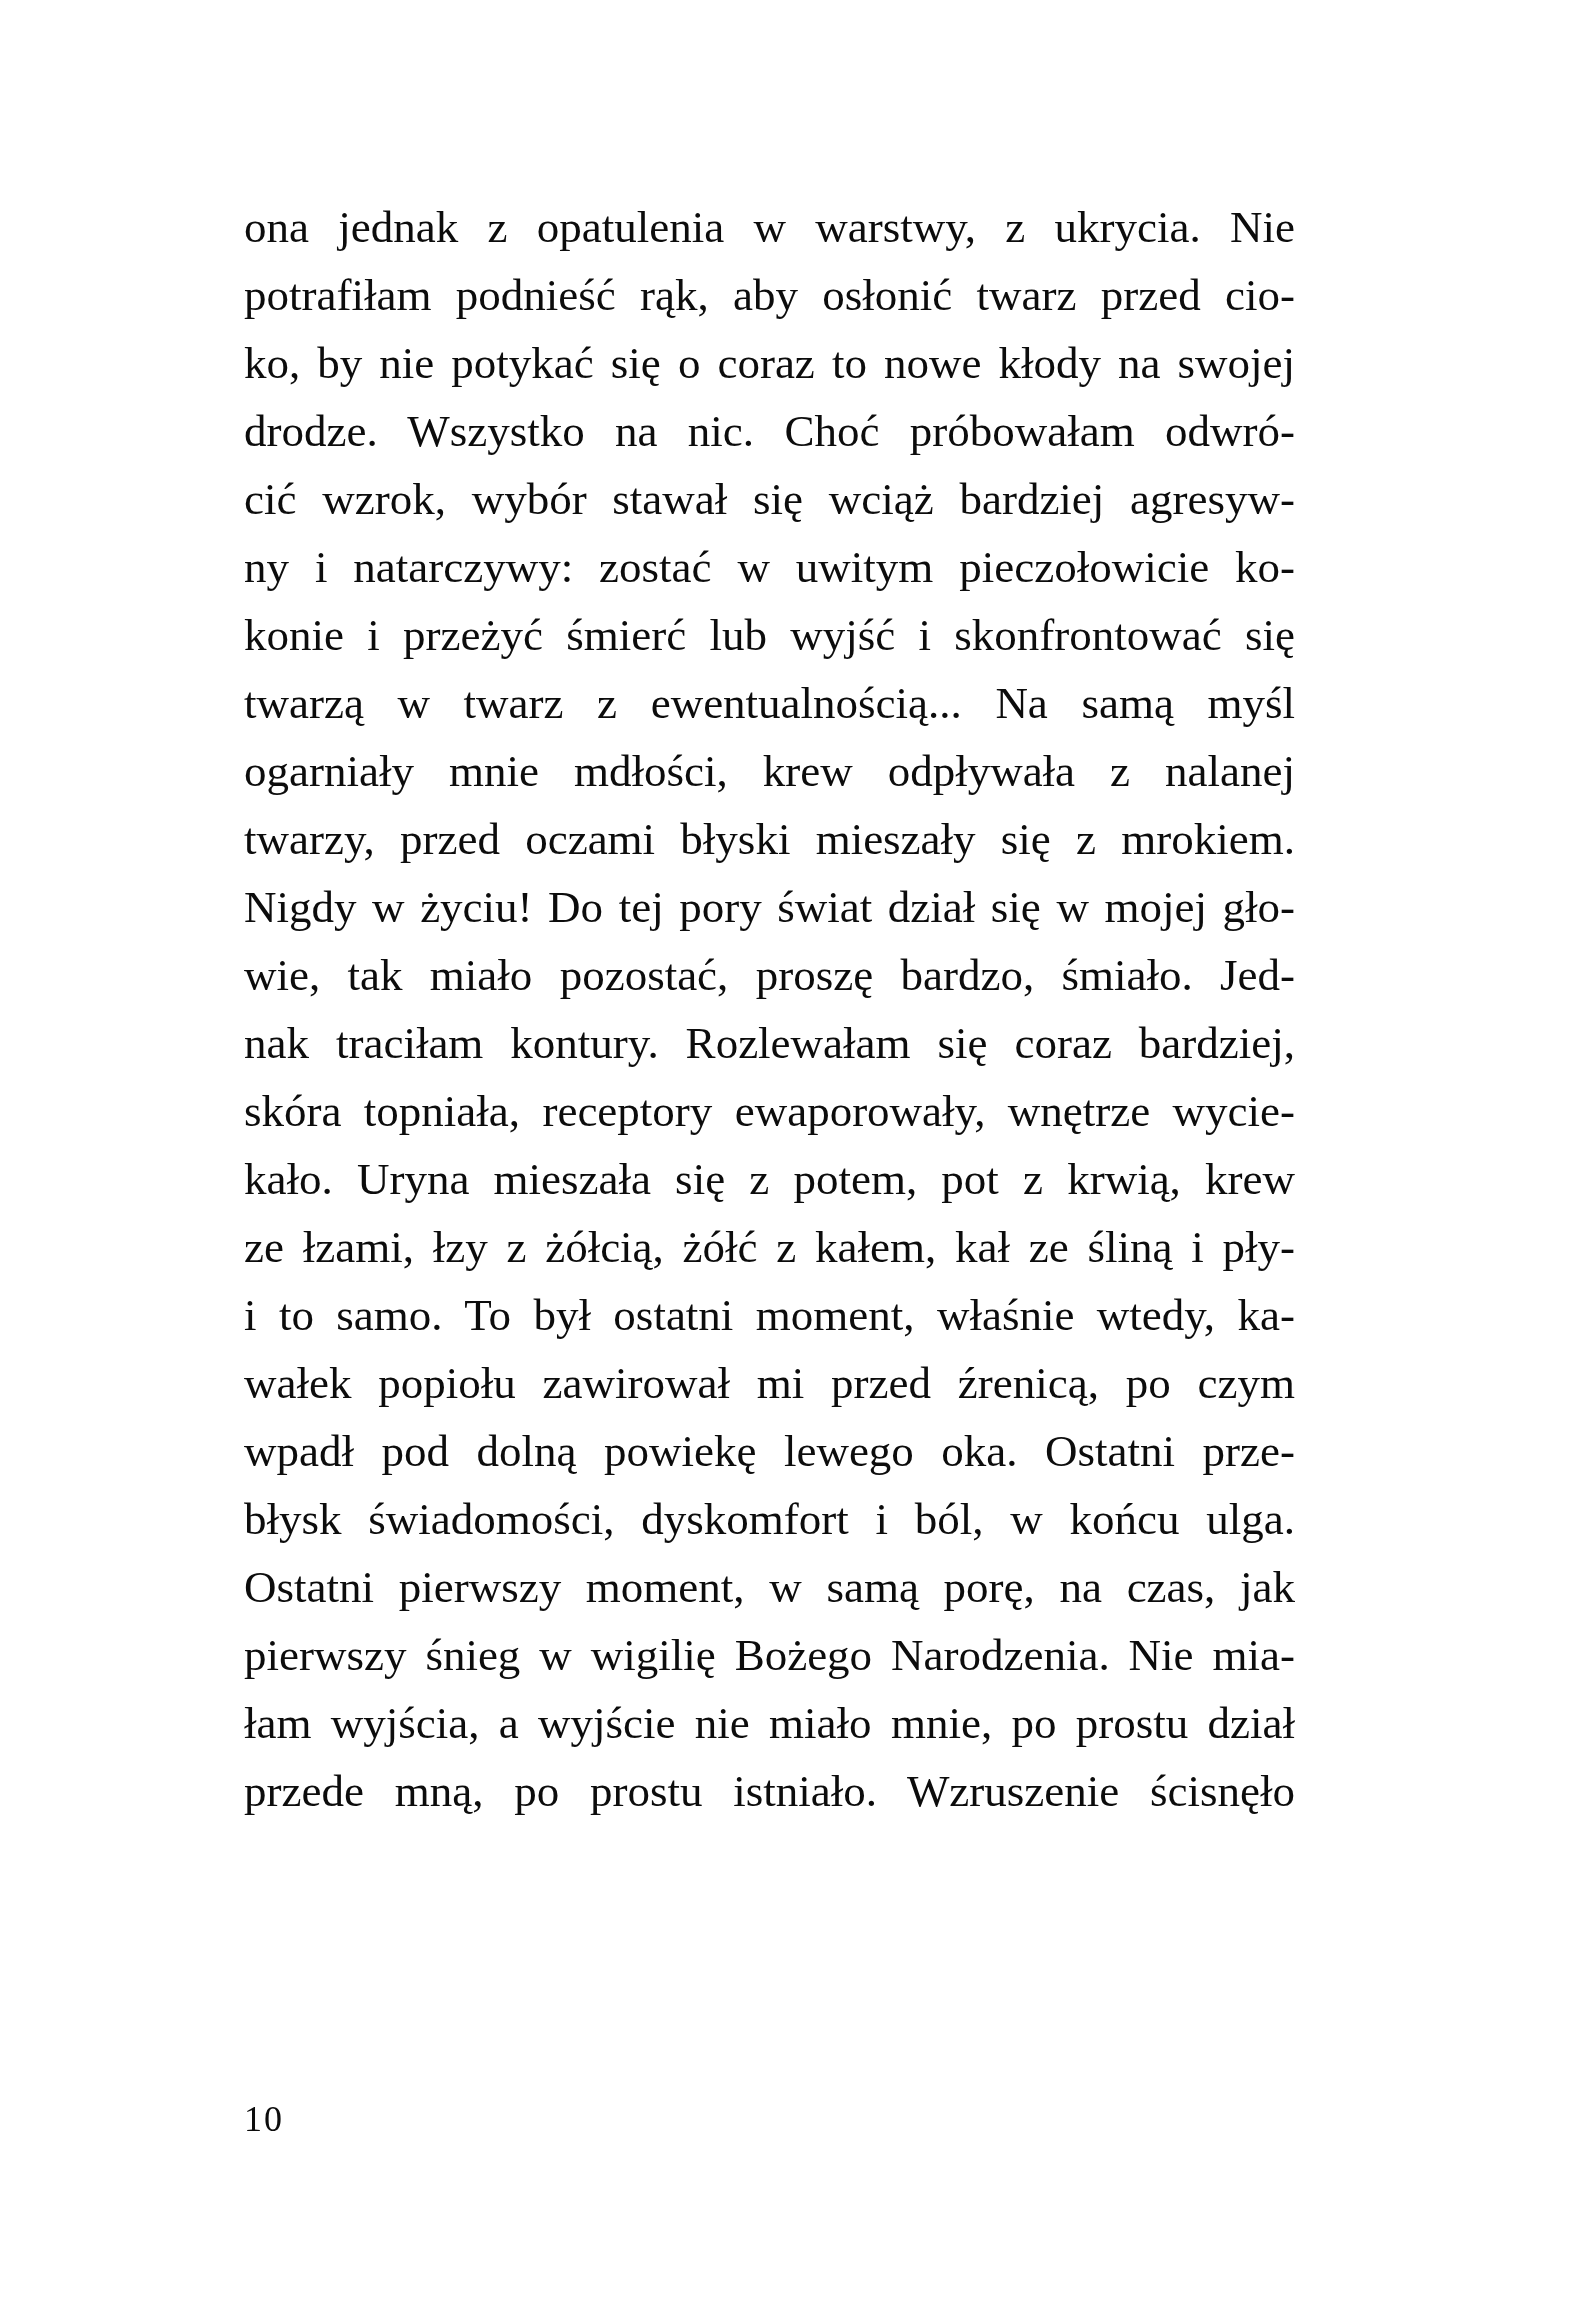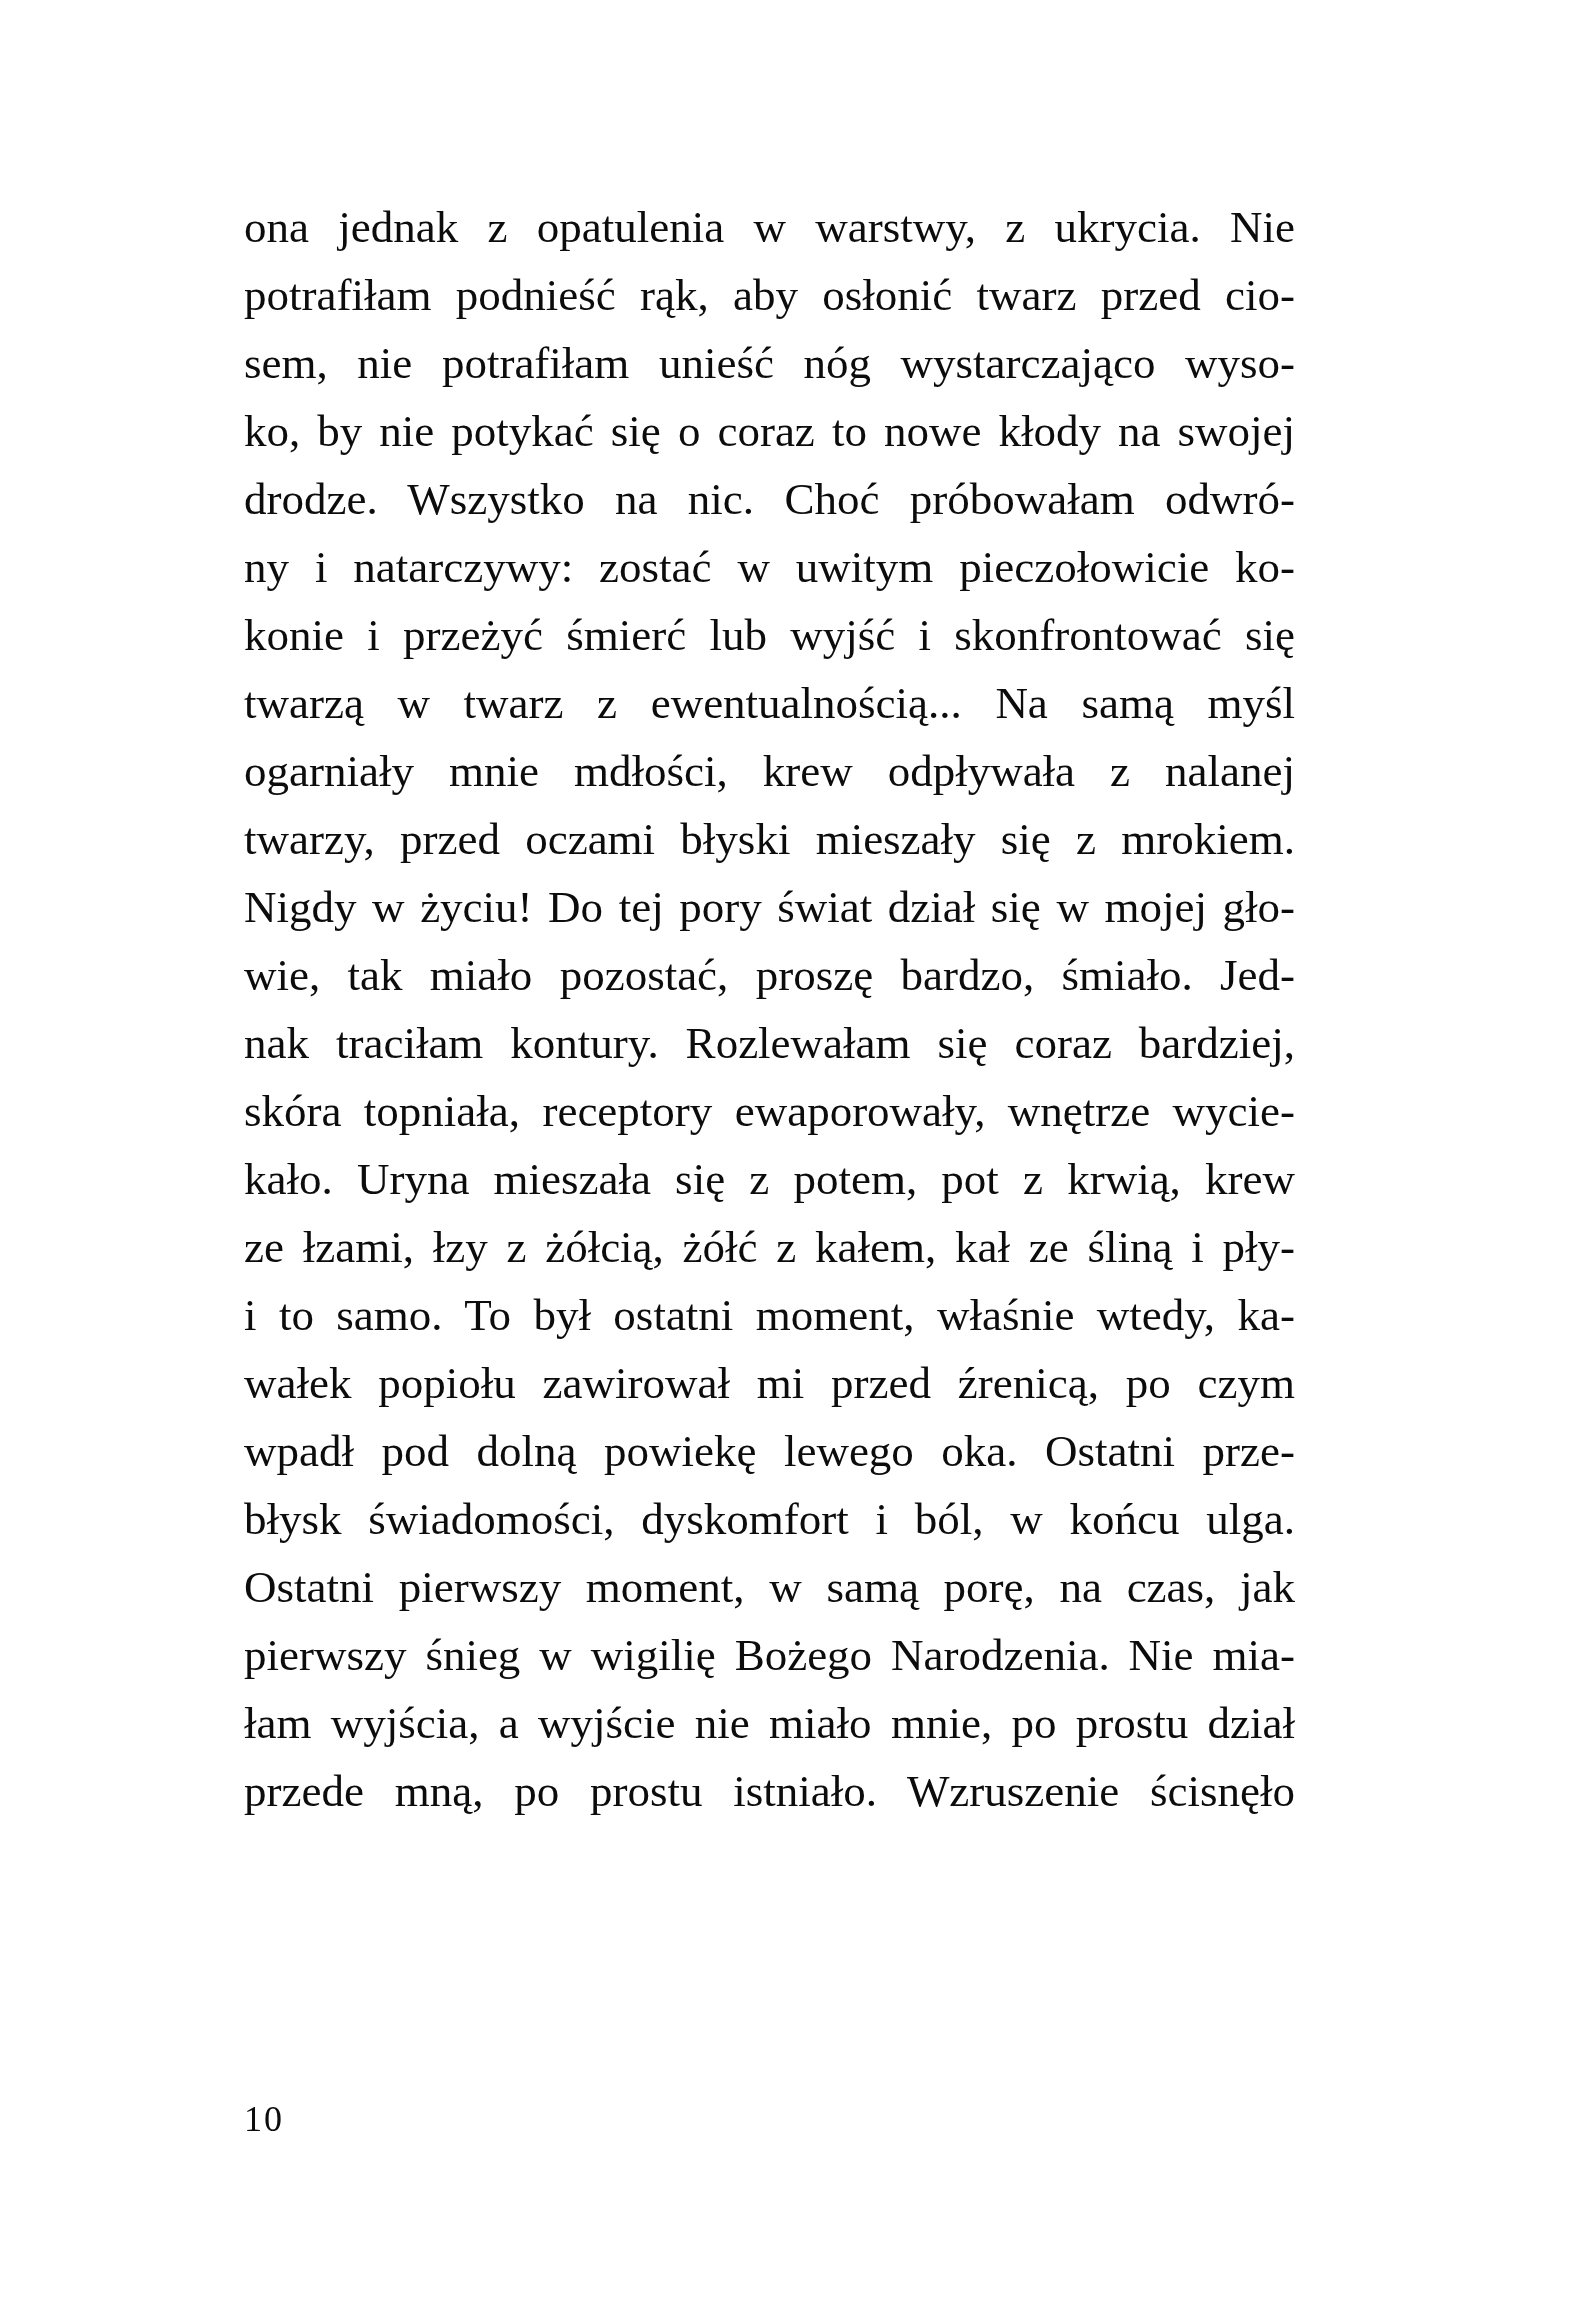--- a/index.html
+++ b/index.html
@@ -43,23 +43,23 @@
     text-align: right;
   }
 </style>
 </head>
 <body>
 
 <div class="page">
   <div class="text-block">
     <div class="line">ona jednak z opatulenia w warstwy, z ukrycia. Nie</div>
     <div class="line">potrafiłam podnieść rąk, aby osłonić twarz przed cio-</div>
-    <div class="line">sem, nie potrafiłam unieść nóg wystarczająco wyso-</div>
     <div class="line">ko, by nie potykać się o coraz to nowe kłody na swojej</div>
     <div class="line">drodze. Wszystko na nic. Choć próbowałam odwró-</div>
+    <div class="line">cić wzrok, wybór stawał się wciąż bardziej agresyw-</div>
     <div class="line">ny i natarczywy: zostać w uwitym pieczołowicie ko-</div>
     <div class="line">konie i przeżyć śmierć lub wyjść i skonfrontować się</div>
     <div class="line">twarzą w twarz z ewentualnością... Na samą myśl</div>
     <div class="line">ogarniały mnie mdłości, krew odpływała z nalanej</div>
     <div class="line">twarzy, przed oczami błyski mieszały się z mrokiem.</div>
     <div class="line">Nigdy w życiu! Do tej pory świat dział się w mojej gło-</div>
     <div class="line">wie, tak miało pozostać, proszę bardzo, śmiało. Jed-</div>
     <div class="line">nak traciłam kontury. Rozlewałam się coraz bardziej,</div>
     <div class="line">skóra topniała, receptory ewaporowały, wnętrze wycie-</div>
     <div class="line">kało. Uryna mieszała się z potem, pot z krwią, krew</div>

